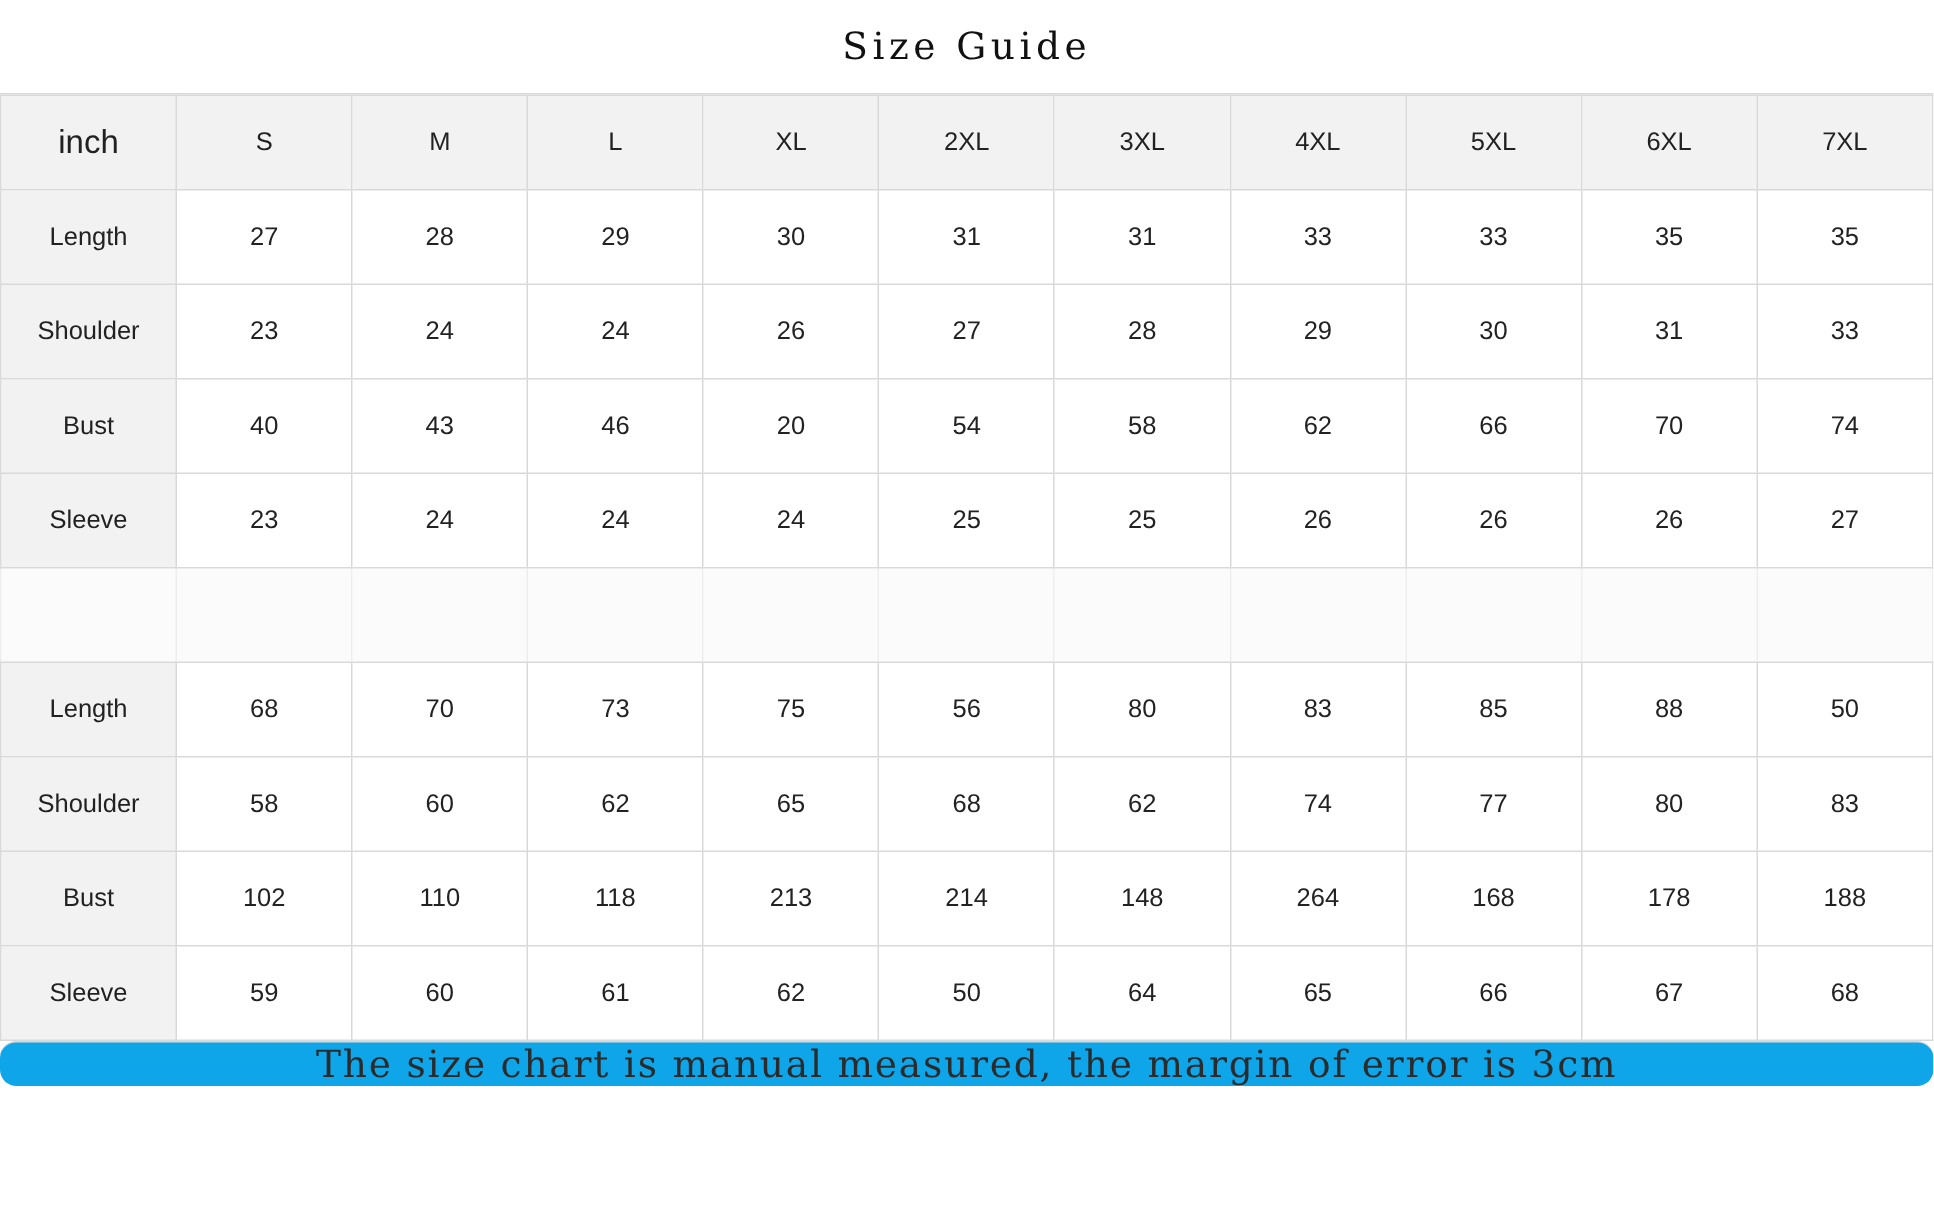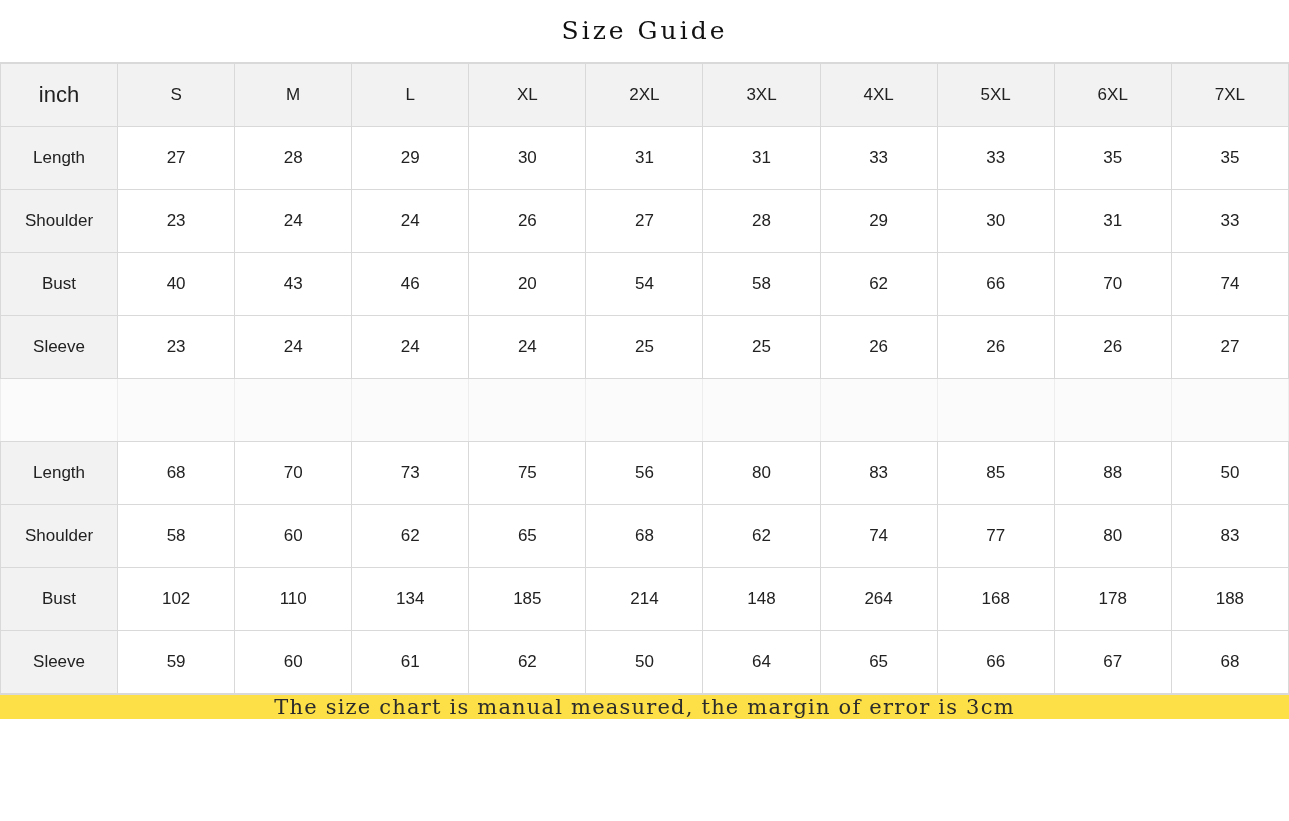--- a/index.html
+++ b/index.html
@@ -71,25 +71,26 @@
     border-right-color: #ededed;
   }
   .col-label { width: 117px; }
   .col-size  { width: 117px; }
   .footnote {
     flex: 1 1 auto;
     display: flex;
     align-items: center;
     justify-content: center;
     font-family: "DejaVu Serif", serif;
-    font-size: 21px;
+    font-size: 25px;
     letter-spacing: 1.2px;
     color: #2b2b2b;
-    background: #fde047;
+    background: #0ea5e9;
     border-top: 1px solid #d9d9d9;
+    border-radius: 11px;
   }
 </style>
 </head>
 <body>
 
 <div class="sheet">
 
   <div class="title">Size Guide</div>
 
   <table class="size-table">
@@ -208,22 +209,22 @@
         <td>62</td>
         <td>74</td>
         <td>77</td>
         <td>80</td>
         <td>83</td>
       </tr>
       <tr>
         <td class="row-head">Bust</td>
         <td>102</td>
         <td>110</td>
-        <td>134</td>
-        <td>185</td>
+        <td>118</td>
+        <td>213</td>
         <td>214</td>
         <td>148</td>
         <td>264</td>
         <td>168</td>
         <td>178</td>
         <td>188</td>
       </tr>
       <tr>
         <td class="row-head">Sleeve</td>
         <td>59</td>

